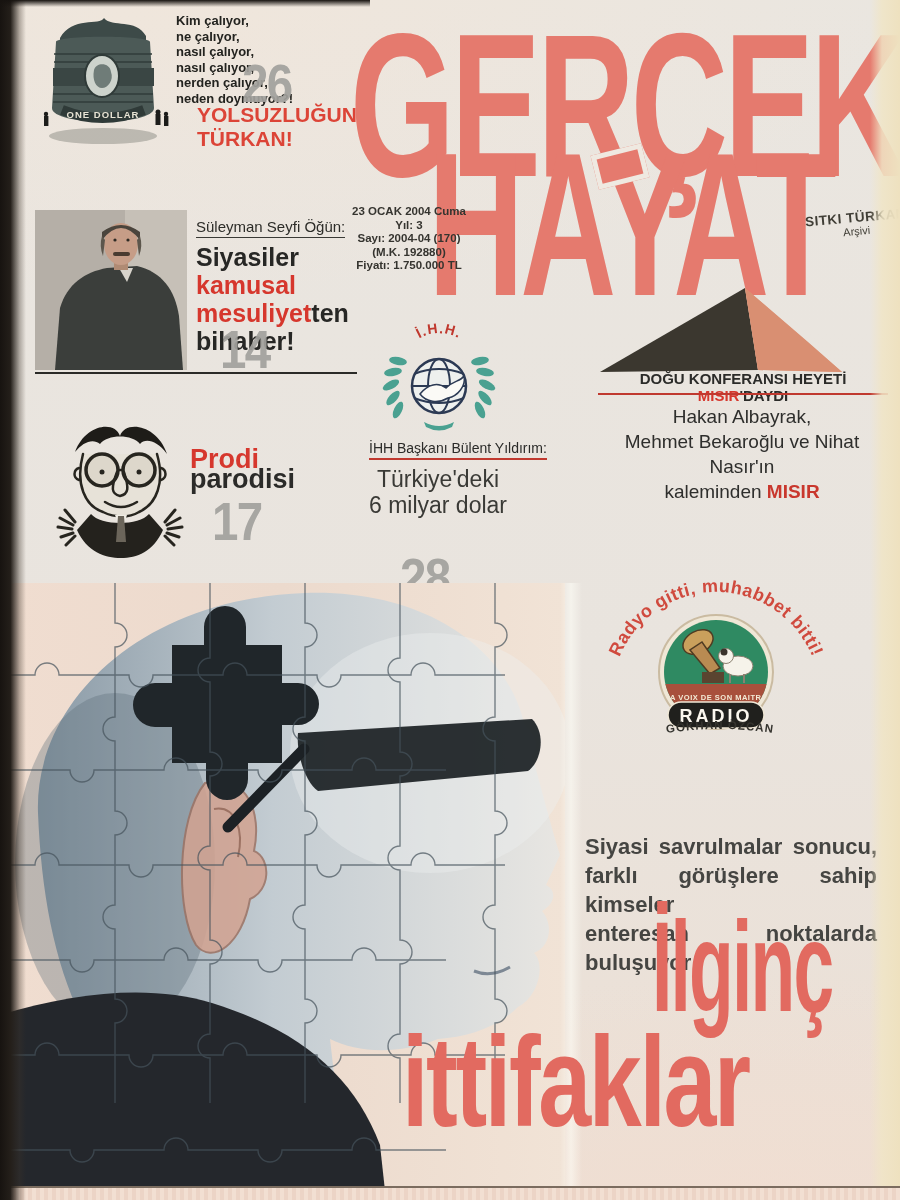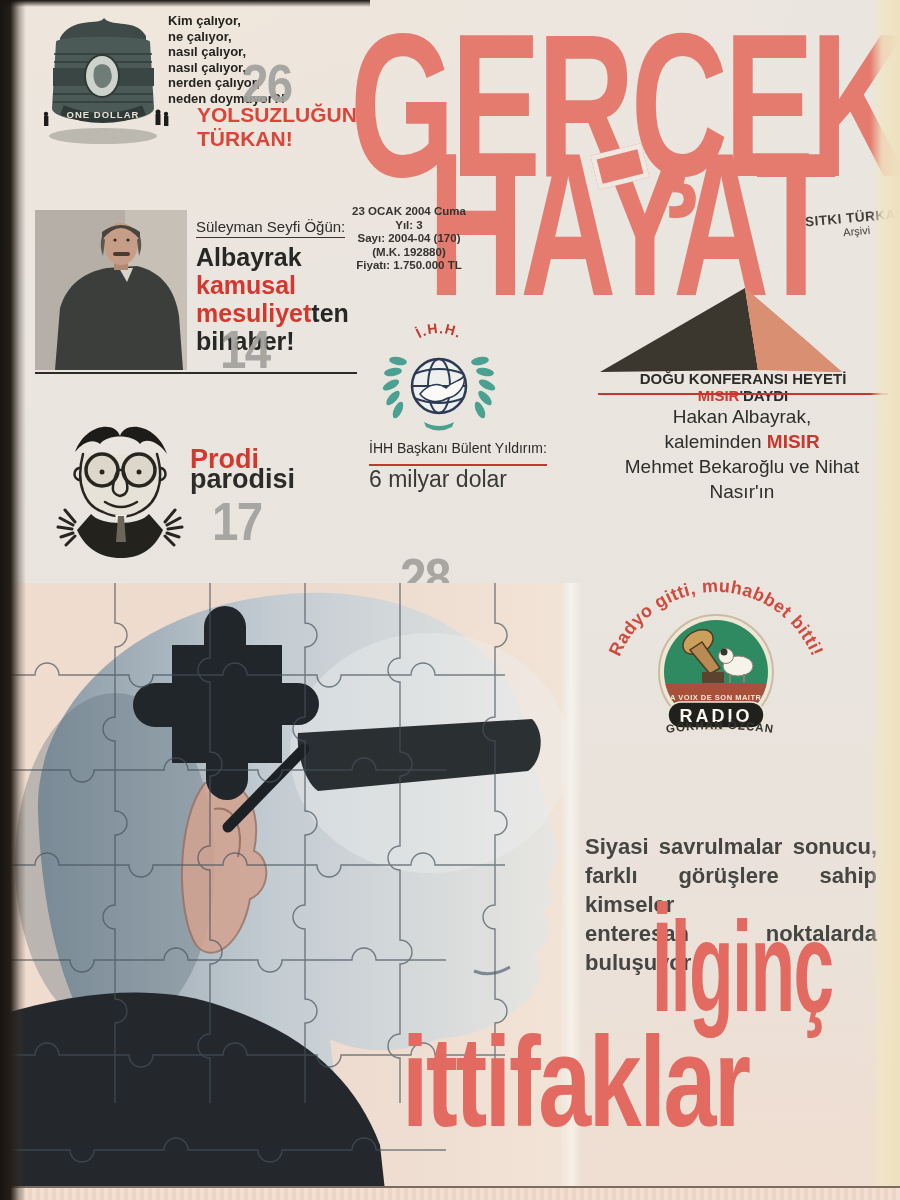--- a/index.html
+++ b/index.html
@@ -25,39 +25,39 @@
   .mast-g{left:350px;top:14px;font-size:182px;line-height:165px;letter-spacing:-5px;transform:scale(0.74,1.12);}
   .mast-h{left:428px;top:133px;font-size:182px;line-height:165px;letter-spacing:-5px;transform:scale(0.73,1.12);}
   .ced-rect{left:594px;top:149px;width:42px;height:25px;background:#e57a6e;border:5px solid #efe9e1;
             transform:rotate(-14deg);z-index:7;}
   .issue-info{left:346px;top:168px;width:126px;text-align:center;font-size:11.5px;font-weight:bold;
               line-height:13.5px;color:#35342f;z-index:8;margin-top:37px;}
   .stamp{left:796px;top:210px;width:120px;text-align:center;color:#403e36;transform:rotate(-5deg);z-index:8;}
   .stamp .l1{font-size:13.5px;font-weight:bold;letter-spacing:.5px;}
   .stamp .l2{font-size:11px;}
   
-  .teaser{left:168px;top:13px;font-size:13px;font-weight:bold;line-height:15.5px;color:#23231f;}
+  .teaser{left:176px;top:13px;font-size:13px;font-weight:bold;line-height:15.5px;color:#23231f;}
   .big-num{color:#a2a19d;font-weight:bold;font-size:54px;letter-spacing:-2px;opacity:.92;
            transform:scaleX(.88);transform-origin:0 0;}
   .num-26{left:242px;top:52px;}
   .corr-title{left:176px;top:103px;font-size:21px;font-weight:bold;line-height:24px;color:#dc4437;margin-left:21px;}
   
   .kicker{font-size:15px;color:#2c2c28;border-bottom:1.5px solid #3a3a35;padding-bottom:2px;width:max-content;text-align:center;}
   .siy-kicker{left:196px;top:218px;}
   .siy-head{left:196px;top:243px;font-size:25px;font-weight:bold;line-height:28px;color:#272725;}
   .red{color:#d6372d;}
   .num-14{left:220px;top:318px;}
   .rule-siy{left:35px;top:372px;width:322px;height:2px;background:#2b2b28;}
   
   .prodi-t1{left:190px;top:444px;font-size:27px;font-weight:bold;color:#d6372d;}
   .prodi-t2{left:190px;top:464px;font-size:27px;font-weight:bold;color:#2b2b29;}
   .num-17{left:212px;top:490px;}
   
   .ihh-kicker{left:369px;top:440px;font-size:14px;color:#2b2b29;border-bottom:2px solid #c0392f;
-              padding-bottom:8px;width:max-content;}
+              padding-bottom:2px;width:max-content;}
   .ihh-col{left:352px;top:466px;width:172px;text-align:center;font-size:23px;line-height:26px;color:#3a3a36;}
   .ihh-col .b{font-weight:bold;}
   .num-28{left:400px;top:546px;}
   
   .mis-caption{left:598px;top:370px;width:290px;text-align:center;font-size:15px;font-weight:bold;color:#2b2b29;}
   .mis-rule{left:598px;top:393px;width:290px;height:1.5px;background:#c0392f;}
   .mis-byline{left:594px;top:404px;width:296px;text-align:center;font-size:19px;line-height:25px;color:#2e2e2c;}
   .mis-byline .b{font-weight:bold;color:#c9372d;}
   
   .cover-line{left:585px;top:832px;width:292px;font-size:22px;font-weight:bold;line-height:29px;color:#454542;}
@@ -186,21 +186,21 @@
     <rect x="79" y="48" width="14" height="12" fill="#b08b74"></rect>
     <ellipse cx="86" cy="34" rx="17" ry="21" fill="#c69d87"></ellipse>
     <path d="M67 30 Q86 6 105 30 L105 22 Q86 8 67 22 z" fill="#4a443c"></path>
     <path d="M67 26 Q64 36 68 46 L70 30 z M105 26 Q108 36 104 46 L102 30 z" fill="#5c564c"></path>
     <rect x="78" y="42" width="17" height="4" rx="2" fill="#4a3b30"></rect>
     <circle cx="80" cy="30" r="1.6" fill="#2e2a24"></circle>
       <circle cx="93" cy="30" r="1.6" fill="#2e2a24"></circle>
   </svg>
   <div class="abs kicker siy-kicker">Süleyman Seyfi Öğün:</div>
   <div class="abs siy-head">
-    <div>Albayrak</div>
+    <div>Siyasiler</div>
     <div class="red">kamusal</div>
     <div><span class="red">mesuliyet</span><span>ten</span></div>
     <div>bihaber!</div>
   </div>
   <div class="abs big-num num-14">14</div>
   <div class="abs rule-siy"></div>
 
   <svg class="abs" style="left:45px;top:412px" width="150" height="152" viewBox="0 0 150 152">
     <g stroke="#27251f" fill="none" stroke-width="2.5" stroke-linecap="round">
       <path d="M38 42 C30 72 40 94 58 100 C70 106 84 106 94 100 C112 92 120 70 112 42" fill="#e7e2d8"></path>
@@ -248,35 +248,36 @@
     </g>
     <g stroke="#2c3a54" fill="none" stroke-width="2.5">
       <circle cx="59" cy="64" r="27" fill="#eef0ee"></circle>
       <ellipse cx="59" cy="64" rx="11" ry="27" stroke-width="2"></ellipse>
       <path d="M34 52 Q59 42 84 52 M32 64 L86 64 M34 76 Q59 86 84 76" stroke-width="2"></path>
     </g>
     <path d="M40 72 C48 62 58 60 66 66 C74 58 80 60 84 54 C86 64 78 74 68 76 C58 82 46 80 40 72 z" fill="#fbfaf6" stroke="#2c3a54" stroke-width="1.5"></path>
   </svg>
   <div class="abs ihh-kicker">İHH Başkanı Bülent Yıldırım:</div>
   <div class="abs ihh-col">
+    <div>Türkiye'deki</div>
     <div>6 milyar dolar</div>
   </div>
   <div class="abs big-num num-28">28</div>
 
   <svg class="abs" style="left:598px;top:282px;z-index:6" width="250" height="95" viewBox="0 0 250 95">
     <polygon points="2,90 147,6 160,88" fill="#3b372f"></polygon>
     <polygon points="147,6 160,88 244,90" fill="#e29a7d"></polygon>
     <polygon points="147,6 160,88 244,90 210,60" fill="#d98f72"></polygon>
   </svg>
   <div class="abs mis-caption"><span>DOĞU KONFERANSI HEYETİ </span><span class="red">MISIR</span><span>'DAYDI</span></div>
   <div class="abs mis-rule"></div>
   <div class="abs mis-byline">
     <div>Hakan Albayrak,</div>
+    <div>Mehmet Bekaroğlu ve Nihat Nasır'ın</div>
     <div><span>kaleminden </span><span class="b">MISIR</span></div>
-    <div>Mehmet Bekaroğlu ve Nihat Nasır'ın</div>
   </div>
 
   <svg class="abs" style="left:598px;top:550px;z-index:11" width="250" height="200" viewBox="0 0 250 200">
     <defs>
       <path id="radarc" d="M14 146 A104 104 0 0 1 222 146" fill="none"></path>
       <path id="bylarc" d="M52 186 Q122 172 192 186" fill="none"></path>
       <clipPath id="badgeclip">
           <circle cx="118" cy="122" r="52"></circle>
         </clipPath>
     </defs>

